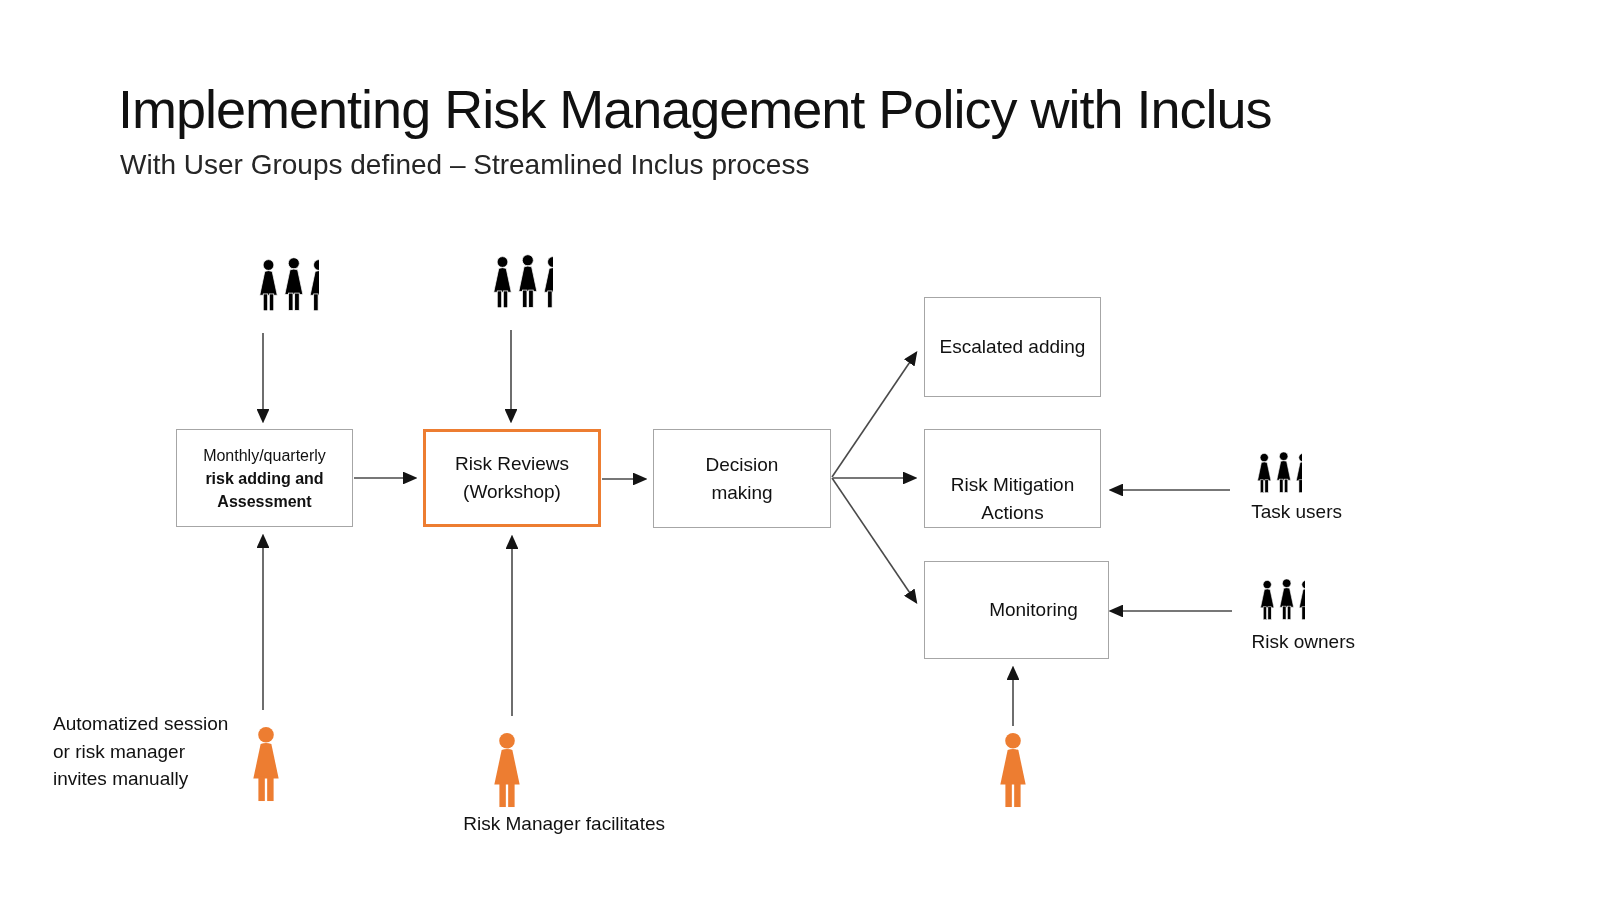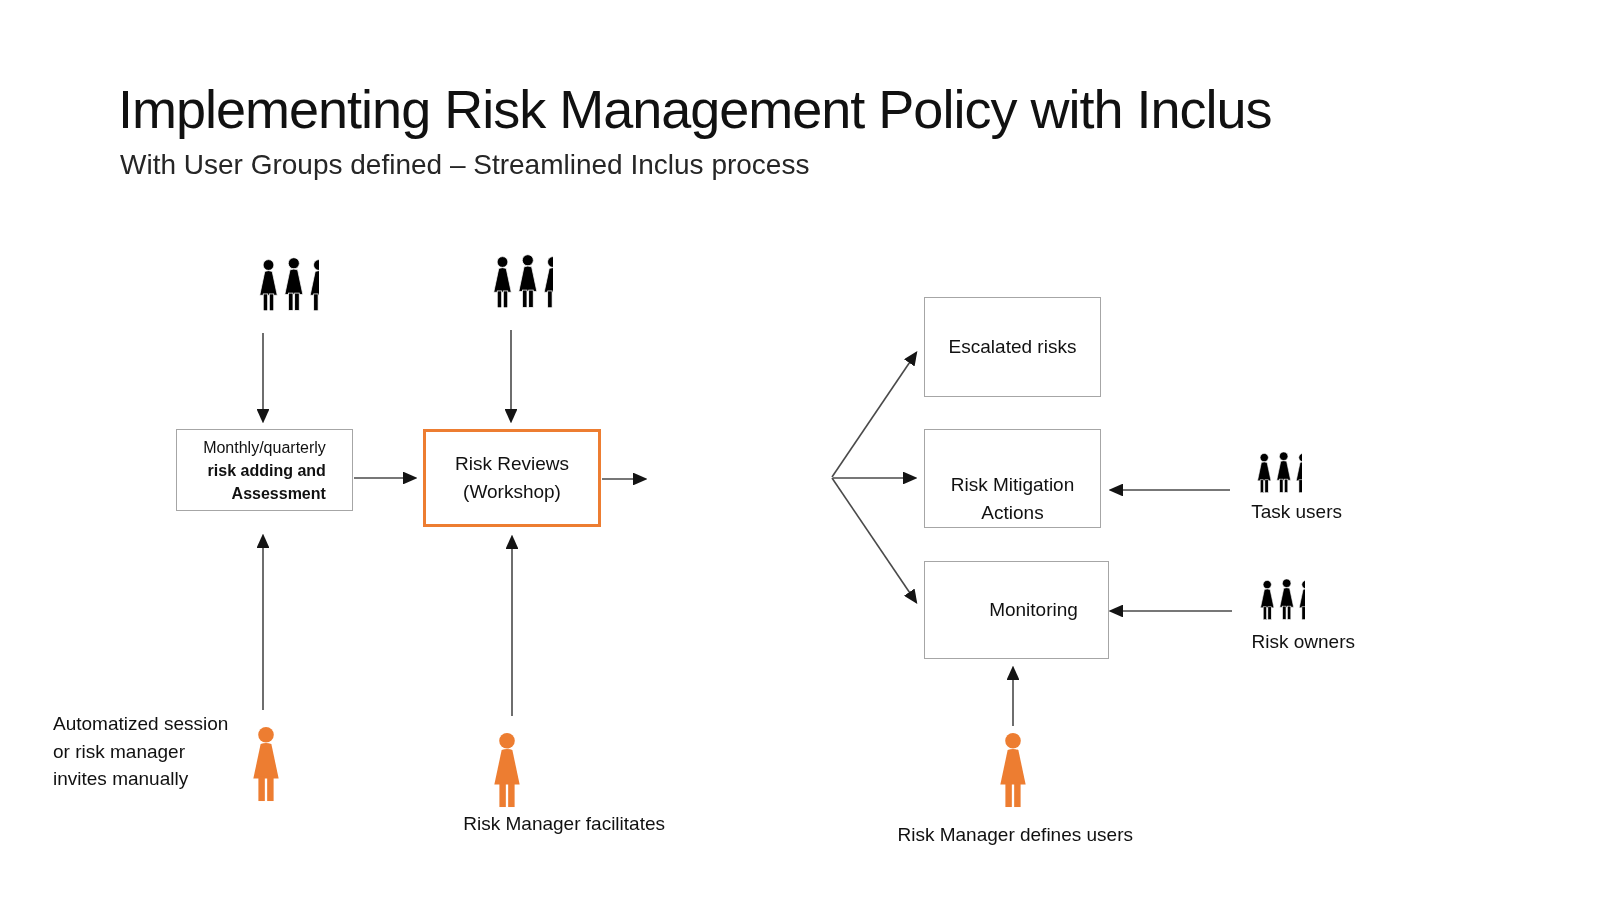--- a/index.html
+++ b/index.html
@@ -67,39 +67,45 @@
     <use href="#woman" transform="translate(0,2) scale(0.82)"></use>
     <use href="#woman" transform="translate(52,2) scale(0.82)"></use>
     <use href="#woman" transform="translate(25,0) scale(0.846)"></use>
   </svg>
   <svg class="icon group-icon" style="left:1241px;top:576px;" width="64" height="54" viewBox="0 0 86 66">
     <use href="#woman" transform="translate(0,2) scale(0.82)"></use>
     <use href="#woman" transform="translate(52,2) scale(0.82)"></use>
     <use href="#woman" transform="translate(25,0) scale(0.846)"></use>
   </svg>
 
-  <div class="box small-text" style="left:176px;top:429px;width:177px;height:82px;text-align:right;">
+  <div class="box small-text" style="left:176px;top:429px;width:177px;height:98px;">
     <div class="box-text">
       <span>Monthly/quarterly</span>
       <span class="bold">risk adding and</span>
       <span class="bold">Assessment</span>
     </div>
   </div>
 
   <div class="box accent" style="left:423px;top:429px;width:178px;height:98px;">
     <div class="box-text">
       <span>Risk Reviews</span>
       <span>(Workshop)</span>
     </div>
   </div>
 
+  <div class="box" style="left:653px;top:429px;width:178px;height:99px;">
+    <div class="box-text">
+      <span>Decision</span>
+      <span>making</span>
+    </div>
+  </div>
 
   <div class="box" style="left:924px;top:297px;width:177px;height:100px;">
     <div class="box-text">
-      <span>Escalated risks</span>
+      <span>Escalated adding</span>
     </div>
   </div>
 
   <div class="box" style="left:924px;top:429px;width:177px;height:99px;align-items:flex-end;">
     <div class="box-text">
       <span>Risk Mitigation</span>
       <span>Actions</span>
     </div>
   </div>
 
@@ -121,21 +127,20 @@
   <svg class="icon person-icon" style="left:993px;top:732px;" width="40" height="76" viewBox="0 0 40 78">
       <use href="#woman"></use>
     </svg>
 
   <div class="abs ann" style="left:53px;top:710px;line-height:27.5px;">
     <div>Automatized session</div>
     <div>or risk manager</div>
     <div>invites manually</div>
   </div>
   <div class="abs ann center" style="left:445px;top:810px;width:220px;">Risk Manager facilitates</div>
-  <div class="abs ann center" style="left:861px;top:821px;width:272px;">Risk Manager defines users</div>
 
   <svg class="arrows" width="1600" height="900" viewBox="0 0 1600 900">
     <defs>
       <marker id="ah" markerWidth="9" markerHeight="8" refX="7.5" refY="4" orient="auto">
         <path d="M0,0 L9,4 L0,8 Z" fill="#141414"></path>
       </marker>
     </defs>
     <line class="arrow" x1="263" y1="333" x2="263" y2="421" marker-end="url(#ah)"></line>
     <line class="arrow" x1="511" y1="330" x2="511" y2="421" marker-end="url(#ah)"></line>
     <line class="arrow" x1="354" y1="478" x2="415" y2="478" marker-end="url(#ah)"></line>

